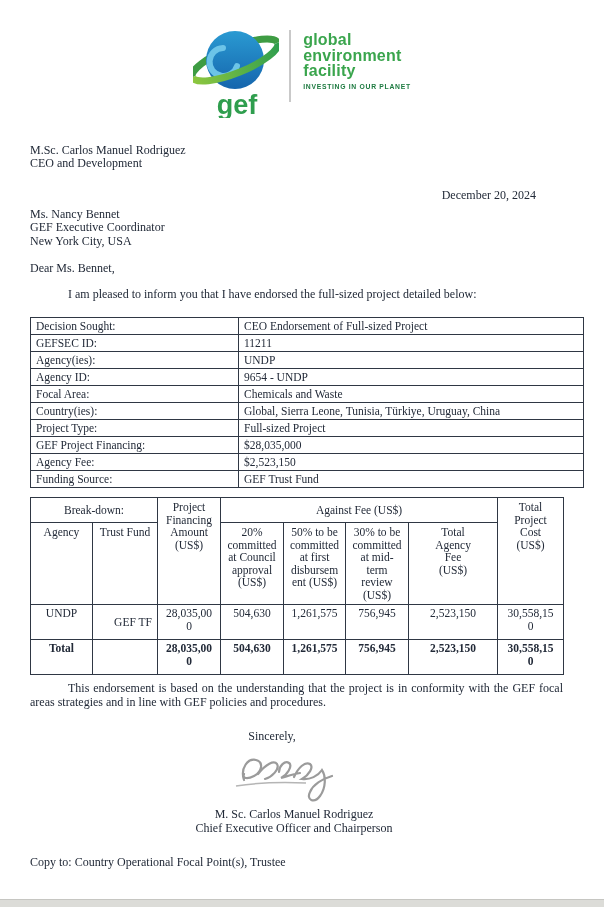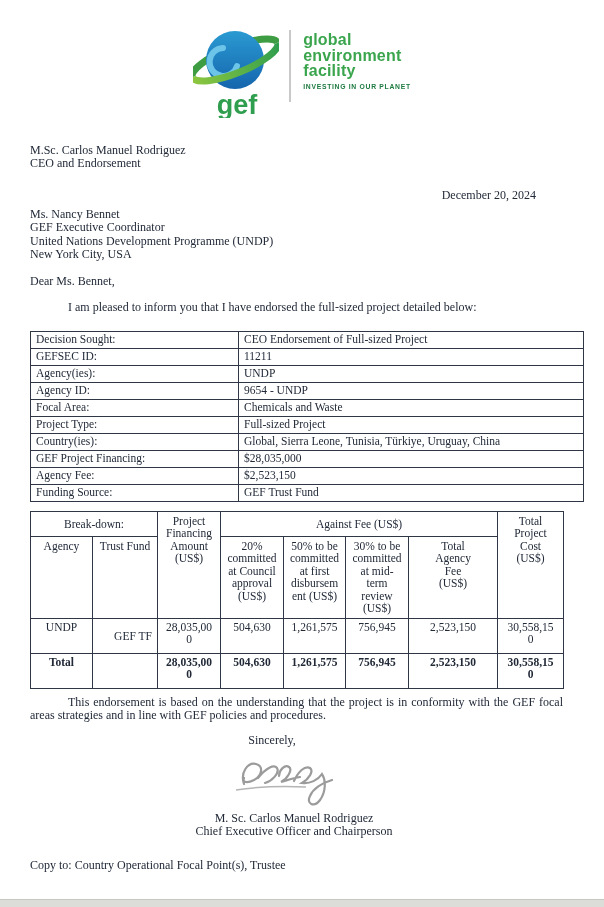--- a/index.html
+++ b/index.html
@@ -37,21 +37,21 @@
   .breakdown th.group{vertical-align:middle;padding:2px 4px;height:20px;}
   .breakdown .hwrap{display:block;margin:0 auto;overflow-wrap:anywhere;}
   .w52{max-width:52px;} .w51{max-width:51px;} .w46{max-width:46px;}
   .breakdown td{text-align:center;vertical-align:top;padding:2px 4px;height:30px;}
   .breakdown td.vmid{vertical-align:middle;padding-left:20px;}
   .breakdown td.wrapnum{word-break:break-all;padding:2px 6px;}
   .breakdown td.wrapnum.last{padding:2px 8px;}
   .breakdown tr.total-row td{font-weight:700;}
   
   .closing{margin:7px 41px 0 30px;font-size:12px;line-height:13.4px;text-indent:38px;text-align:justify;}
-  .sincerely{margin-top:10px;text-align:center;font-size:12px;margin-right:60px;}
+  .sincerely{margin-top:20px;text-align:center;font-size:12px;margin-right:60px;}
   .signature-block{margin-top:2px;text-align:center;height:62px;margin-right:20px;}
   .signatory{text-align:center;font-size:12px;line-height:13.4px;margin-right:16px;}
   .copy-to{margin:20px 0 0 30px;font-size:12px;}
   .bottom-bar{position:absolute;left:0;bottom:0;width:604px;height:7px;background:#dcdcd8;border-top:1px solid #c6c6c2;}
 </style>
 </head>
 <body>
 
 <div class="page">
 
@@ -83,29 +83,28 @@
     <div class="logo-text">
       <div class="logo-name">global</div>
       <div class="logo-name">environment</div>
       <div class="logo-name">facility</div>
       <div class="logo-tagline">INVESTING IN OUR PLANET</div>
     </div>
   </div>
 
   <div class="sender">
     <div>M.Sc. Carlos Manuel Rodriguez</div>
-    <div>CEO and Endorsement</div>
+    <div>CEO and Development</div>
   </div>
 
   <div class="date-line">December 20, 2024</div>
 
   <div class="recipient">
     <div>Ms. Nancy Bennet</div>
     <div>GEF Executive Coordinator</div>
-    <div>United Nations Development Programme (UNDP)</div>
     <div>New York City, USA</div>
   </div>
 
   <div class="salutation">Dear Ms. Bennet,</div>
   <p class="intro">I am pleased to inform you that I have endorsed the full-sized project detailed below:</p>
 
   <table class="details">
     <tbody>
         <tr>
           <td class="c-label">Decision Sought:</td>
@@ -121,26 +120,26 @@
         </tr>
     <tr>
           <td class="c-label">Agency ID:</td>
           <td class="c-value">9654 - UNDP</td>
         </tr>
     <tr>
           <td class="c-label">Focal Area:</td>
           <td class="c-value">Chemicals and Waste</td>
         </tr>
     <tr>
+          <td class="c-label">Country(ies):</td>
+          <td class="c-value">Global, Sierra Leone, Tunisia, Türkiye, Uruguay, China</td>
+        </tr>
+    <tr>
           <td class="c-label">Project Type:</td>
           <td class="c-value">Full-sized Project</td>
-        </tr>
-    <tr>
-          <td class="c-label">Country(ies):</td>
-          <td class="c-value">Global, Sierra Leone, Tunisia, Türkiye, Uruguay, China</td>
         </tr>
     <tr>
           <td class="c-label">GEF Project Financing:</td>
           <td class="c-value">$28,035,000</td>
         </tr>
     <tr>
           <td class="c-label">Agency Fee:</td>
           <td class="c-value">$2,523,150</td>
         </tr>
     <tr>

